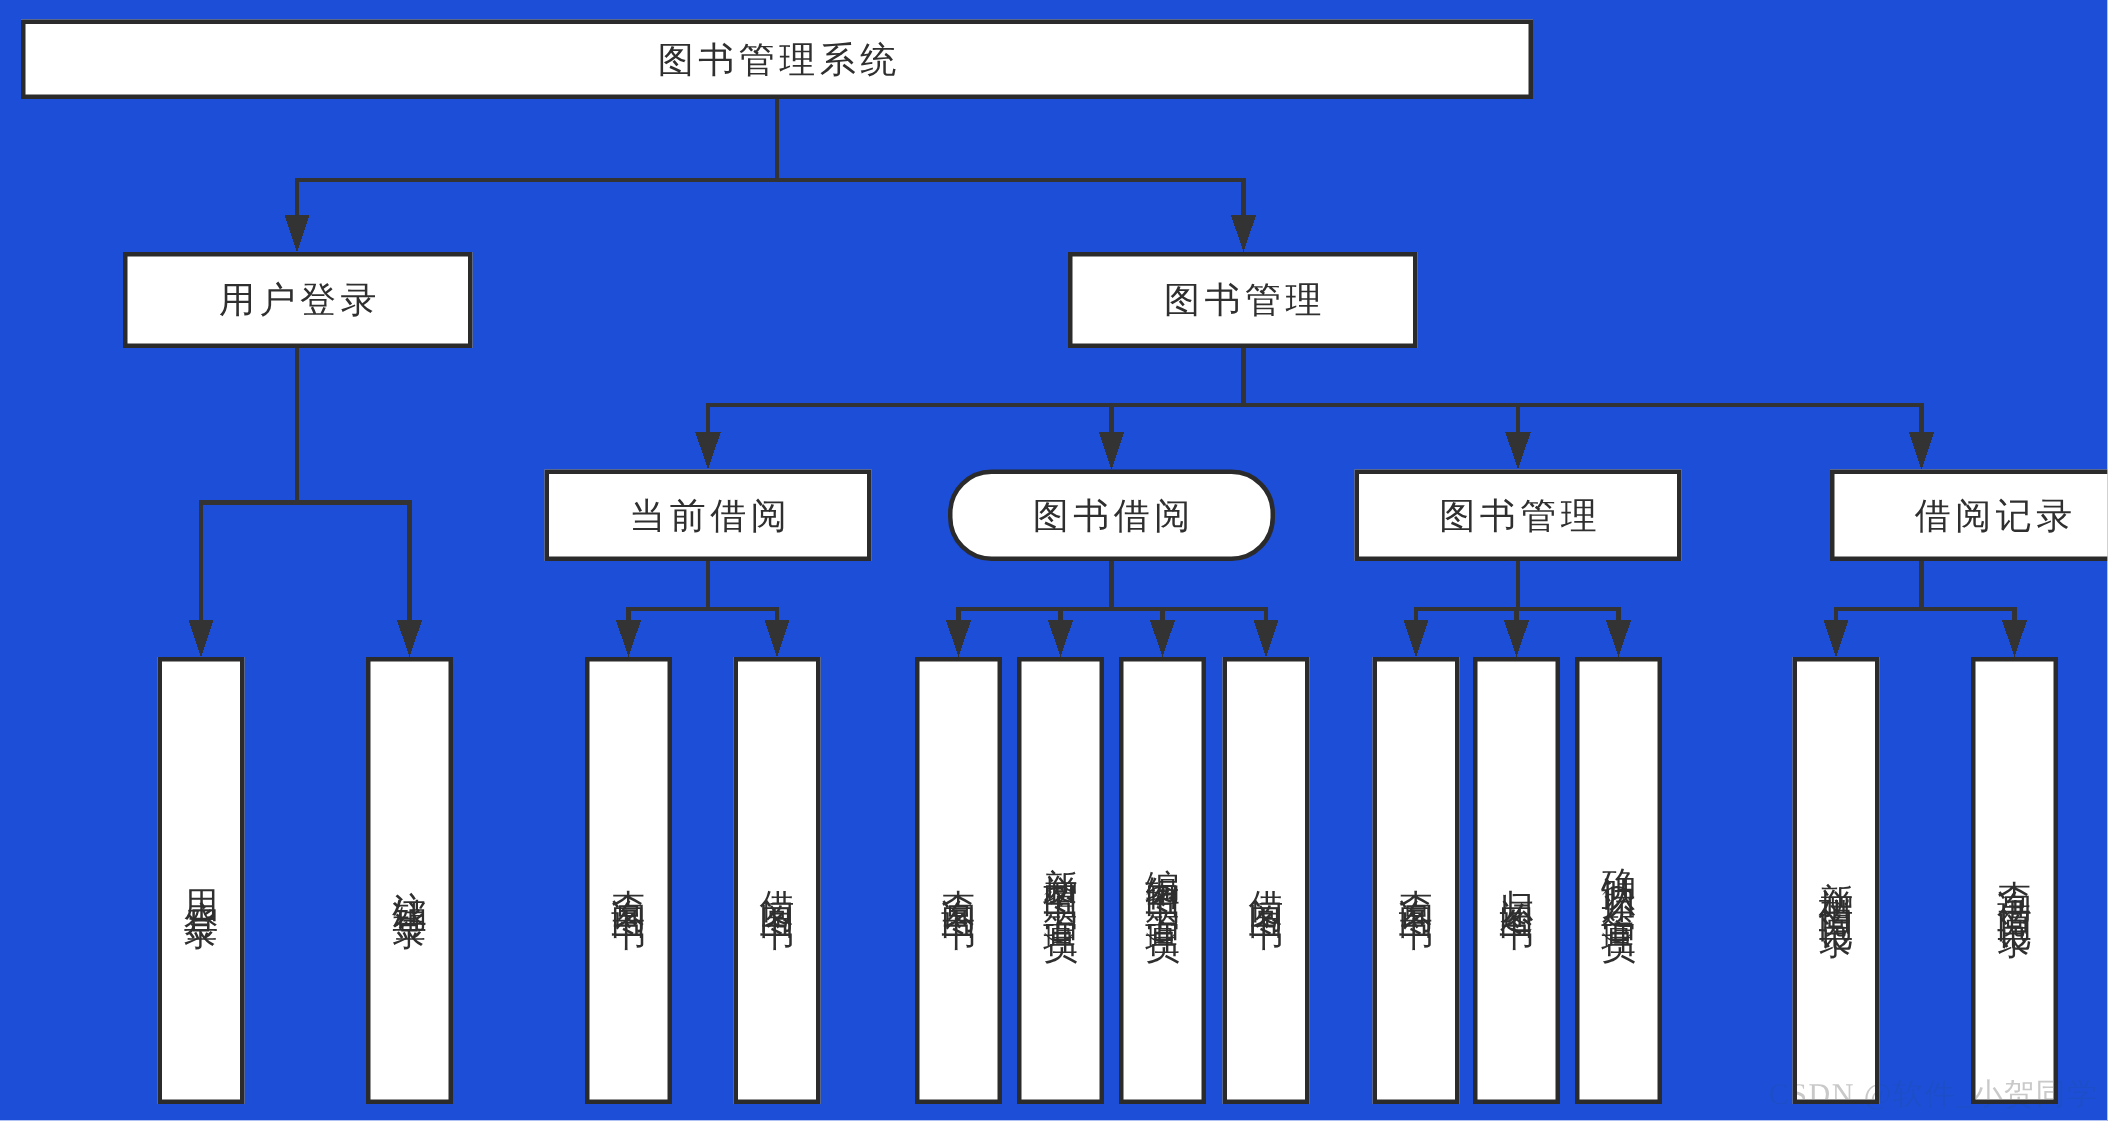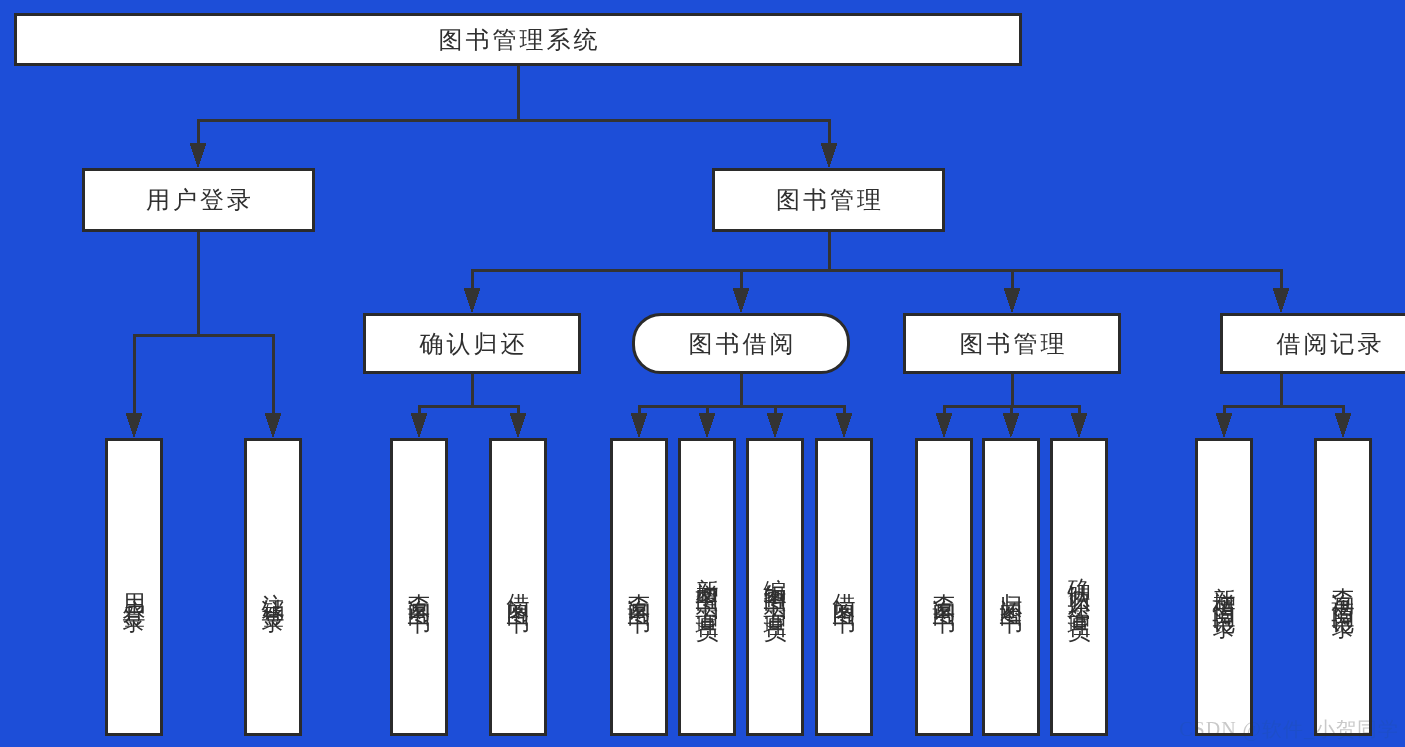--- a/index.html
+++ b/index.html
@@ -109,21 +109,21 @@
   </div>
 
   <div class="box n-userlogin">
     <span class="hlabel">用户登录</span>
   </div>
   <div class="box n-bookmgmt">
     <span class="hlabel">图书管理</span>
   </div>
 
   <div class="box n-l3 n-newbook">
-    <span class="hlabel">确认归还</span>
+    <span class="hlabel">当前借阅</span>
   </div>
   <div class="box n-l3 n-borrowmod">
     <span class="hlabel">图书借阅</span>
   </div>
   <div class="box n-l3 n-current">
     <span class="hlabel">图书管理</span>
   </div>
   <div class="box n-l3 n-records">
     <span class="hlabel">借阅记录</span>
   </div>

